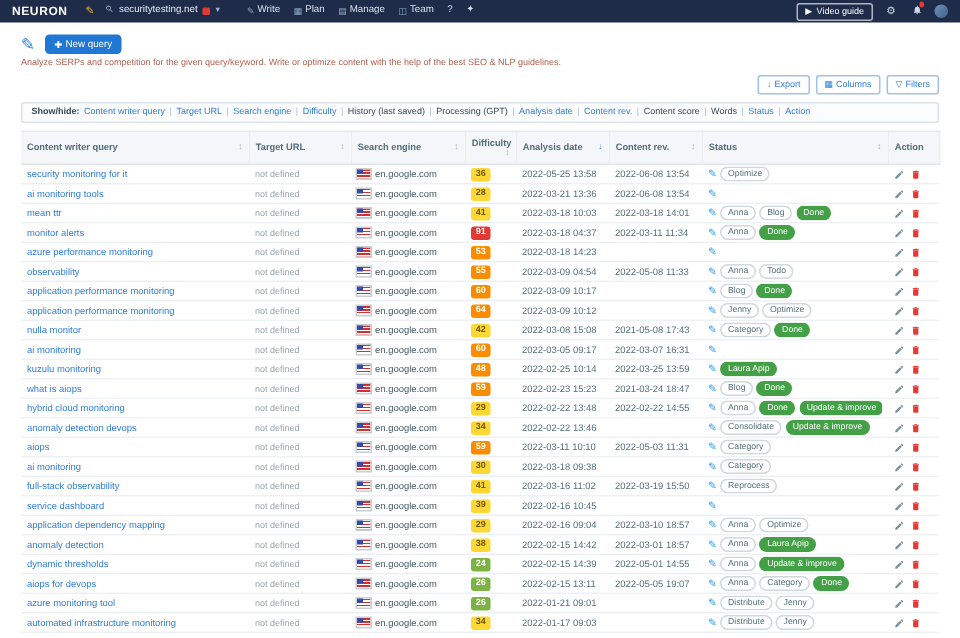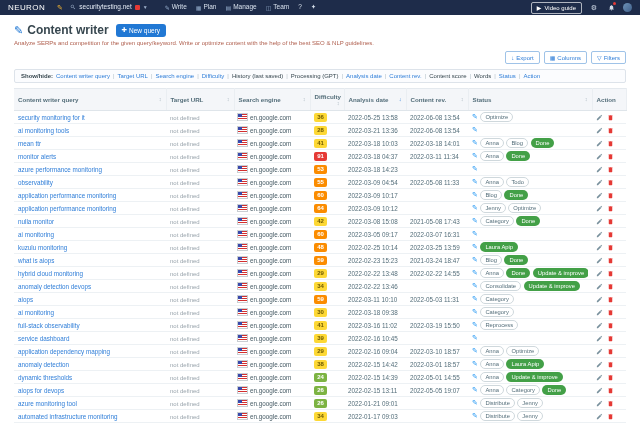--- a/index.html
+++ b/index.html
@@ -6,21 +6,21 @@
   html,body { margin:0; padding:0; }
   body {
     width:640px; height:425px; overflow:hidden; background:#fff;
     font-family:"Liberation Sans","DejaVu Sans",sans-serif; color:#37474f;
   }
   
   .topbar {
     height:15px; background:#1e2c4a; display:flex; align-items:center;
     padding:0 8px; gap:7px; color:#fff; font-size:6.5px; line-height:1;
   }
-  .brand { font-weight:normal; font-size:8px; letter-spacing:.4px; display:flex; align-items:flex-start; gap:12px; }
+  .brand { font-weight:bold; font-size:8px; letter-spacing:.4px; display:flex; align-items:flex-start; gap:12px; }
   .brand .rocket { color:#f7b731; font-size:7px; }
   .search { display:flex; align-items:center; gap:3px; color:#e3eaf4; }
   .search .mag { color:#9fb2cc; }
   .favicon { width:5px; height:5px; background:#e53935; border-radius:1px; display:inline-block; }
   .caret { color:#9fb2cc; font-size:5px; }
   .menu { display:flex; gap:9px; margin-left:10px; }
   .menu-item { display:flex; align-items:center; gap:2px; color:#d7e0ec; cursor:pointer; }
   .menu-item .mi { color:#8fa7c6; font-size:6px; }
   .spacer { flex:1; }
   .video-btn { border:1px solid rgba(255,255,255,.65); border-radius:2px; padding:2px 5px; font-size:6px; display:flex; align-items:center; gap:3px; color:#fff; cursor:pointer; }
@@ -125,21 +125,20 @@
     <span class="badge-dot"></span>
   </div>
   <div class="avatar"></div>
 </div>
 
 <div class="page">
 
   <div class="title-row">
     <div class="page-title">
       <span class="title-icon">✎</span>
-      <span>Content writer</span>
     </div>
     <div class="new-query-btn">
       <span>✚</span>
       <span>New query</span>
     </div>
   </div>
 
   <div class="subtitle">Analyze SERPs and competition for the given query/keyword. Write or optimize content with the help of the best SEO &amp; NLP guidelines.</div>
 
   <div class="toolbar-row">

